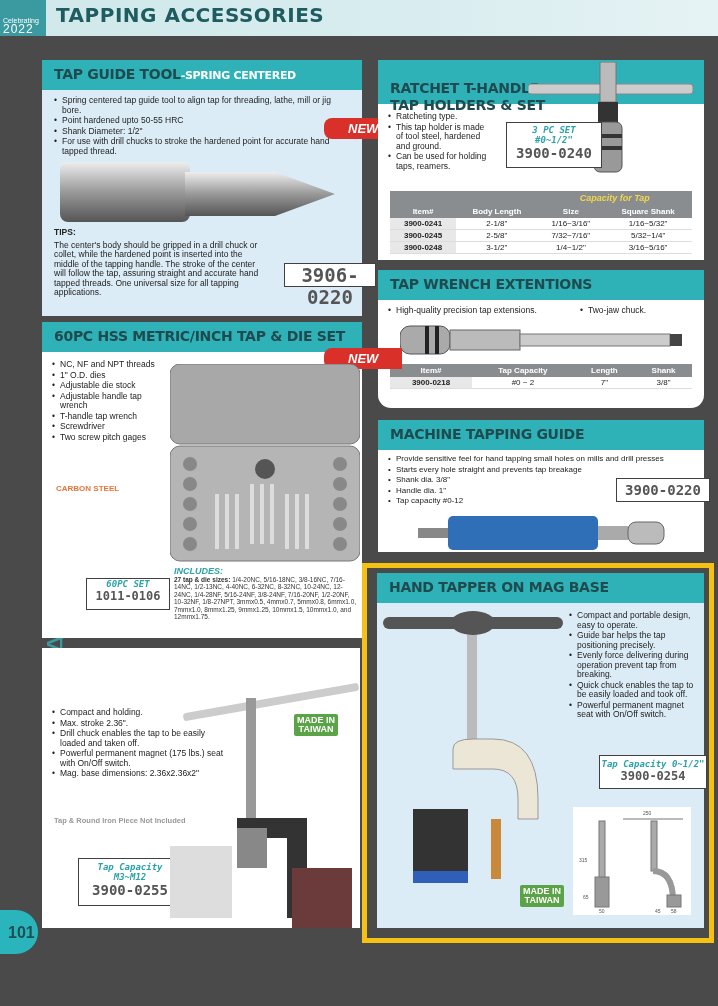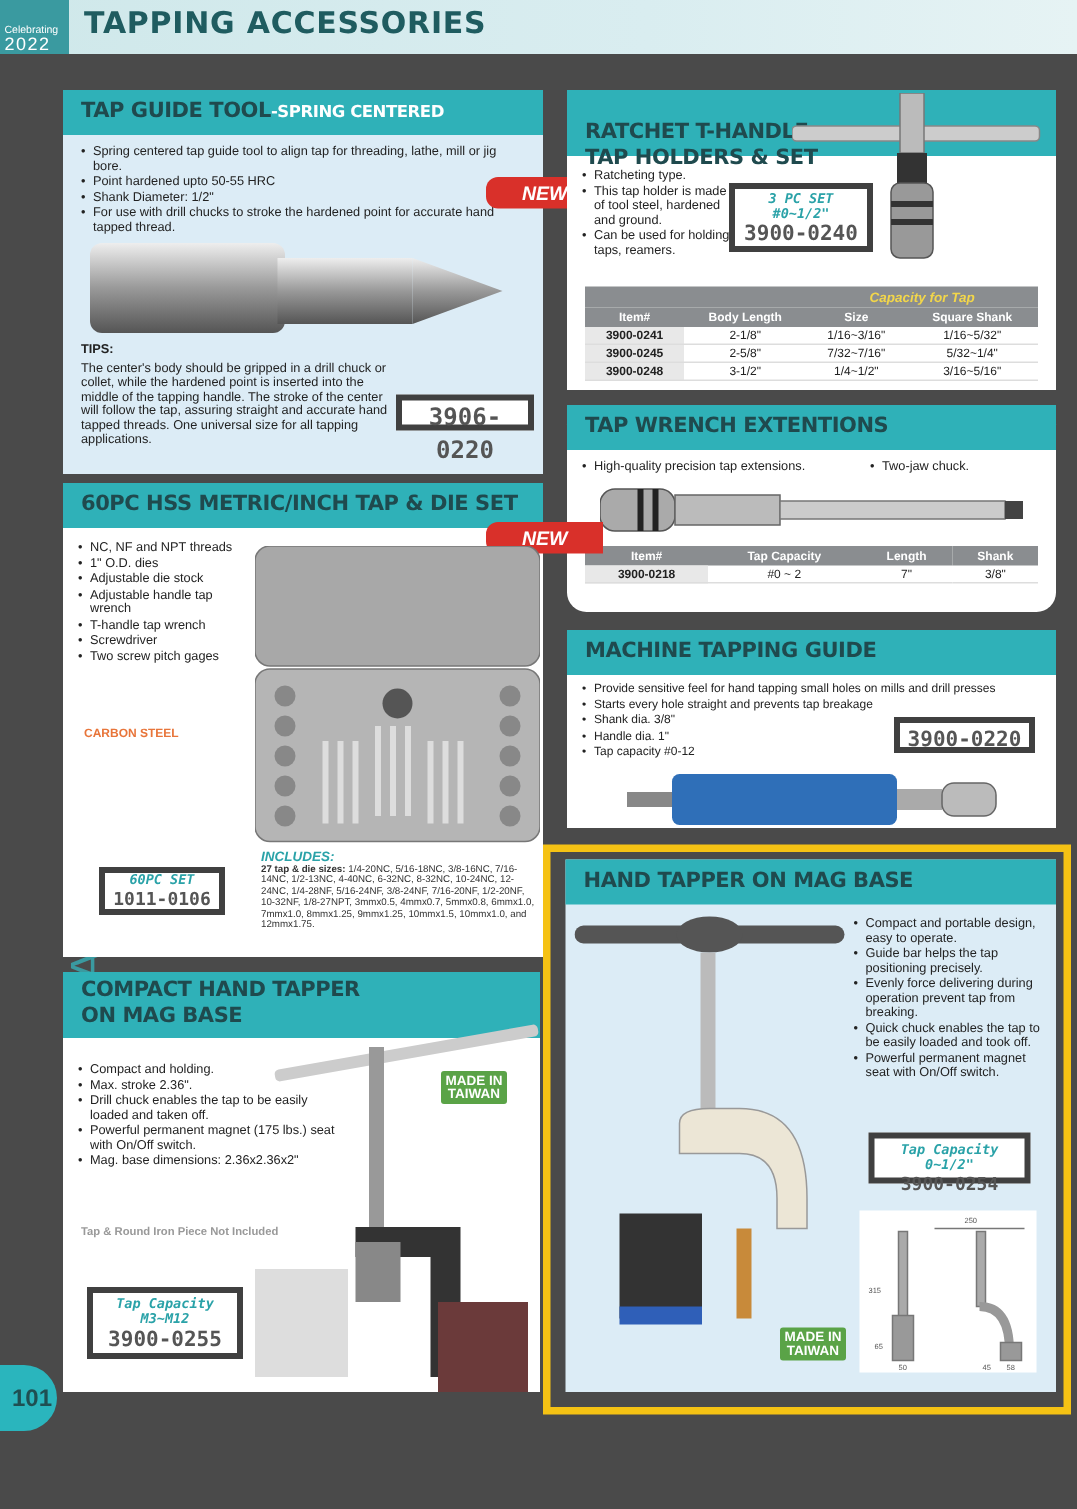--- a/index.html
+++ b/index.html
@@ -12,21 +12,21 @@
   .side-text { position: absolute; left: 4px; top: 440px; width: 40px; height: 460px; }
   .side-text span { position: absolute; left: 36px; top: 430px; transform: rotate(-90deg); transform-origin: 0 0; font-size: 32px; color: #3a9aa0; white-space: nowrap; letter-spacing: 1px; font-weight: 300; }
   .page-num { position: absolute; left: 0; top: 910px; width: 38px; height: 44px; background: #2ab5bd; border-radius: 0 22px 22px 0; color: #1f4f52; font-weight: bold; font-size: 16px; padding: 14px 0 0 8px; }
   .panel { position: absolute; background: #ffffff; }
   .panel.blue { background: #dcecf6; }
   .ptitle { background: #2fb1b8; height: 30px; padding: 6px 0 0 12px; font-family: "DejaVu Sans", sans-serif; font-weight: bold; font-size: 14px; color: #1f4a4e; letter-spacing: -0.3px; }
   .ptitle .sub { color: #fff; font-size: 11px; }
   ul.b { list-style: none; font-size: 8.5px; line-height: 9.5px; color: #222; }
   ul.b li { padding-left: 10px; position: relative; margin-bottom: 1px; }
   ul.b li:before { content: "•"; position: absolute; left: 2px; }
-  .code { position: absolute; background: #fff; border: 4px solid #404040; font-family: "DejaVu Sans Mono", monospace; font-weight: bold; color: #555; text-align: center; }
+  .code { position: absolute; background: #fff; border: 1px solid #404040; font-family: "DejaVu Sans Mono", monospace; font-weight: bold; color: #555; text-align: center; margin-left: 20px; }
   .cap { color: #2aa2a8; font-style: italic; font-weight: bold; font-size: 9px; display: block; }
   .new { position: absolute; background: #d9302a; color: #fff; font-style: italic; font-weight: bold; font-size: 13px; padding: 3px 24px; border-radius: 8px 0 0 8px; }
   table.t { position: absolute; border-collapse: collapse; font-size: 8px; color: #222; }
   table.t th { background: #8a8d90; color: #fff; font-weight: bold; padding: 2px 4px; }
   table.t td { padding: 1px 4px; text-align: center; border-bottom: 1px solid #ddd; }
   table.t td:first-child { background: #e8e8e8; font-weight: bold; }
   .img { position: absolute; }
   .taiwan { position: absolute; background: #5aa347; color: #fff; font-weight: bold; font-size: 9px; text-align: center; line-height: 9px; padding: 2px 3px; border-radius: 2px; }
   .highlight { position: absolute; left: 362px; top: 563px; width: 352px; height: 380px; border: 5px solid #f5c214; background: #4a4a4a; }
 </style>
@@ -64,21 +64,21 @@
         </linearGradient>
       </defs>
     <rect x="0" y="2" width="130" height="60" rx="8" fill="url(#g1)"></rect>
     <rect x="125" y="12" width="90" height="44" fill="url(#g1)"></rect>
     <polygon points="215,12 275,34 215,56" fill="url(#g1)"></polygon>
   </svg>
   <div style="position:absolute;left:12px;top:168px;width:205px;font-size:8.5px;line-height:9.5px;color:#222;">
     <div style="font-weight:bold;margin-bottom:3px;">TIPS:</div>
     <div>The center's body should be gripped in a drill chuck or collet, while the hardened point is inserted into the middle of the tapping handle. The stroke of the center will follow the tap, assuring straight and accurate hand tapped threads. One universal size for all tapping applications.</div>
   </div>
-  <div class="code" style="left:222px;top:203px;width:92px;height:24px;font-size:16px;line-height:22px;">3906-0220</div>
+  <div class="code" style="left:222px;top:203px;width:92px;height:24px;font-size:19px;line-height:22px;">3906-0220</div>
 </div>
 
 <div class="panel" style="left:378px;top:60px;width:326px;height:200px;">
   <div class="ptitle" style="height:44px;padding-top:20px;line-height:17px;width:100%;">
     <div>RATCHET T-HANDLE</div>
     <div>TAP HOLDERS &amp; SET</div>
   </div>
   <svg class="img" style="left:150px;top:2px;" width="170" height="120">
     <rect x="0" y="22" width="165" height="10" rx="3" fill="#ccc" stroke="#888"></rect>
     <rect x="72" y="0" width="16" height="40" fill="#bbb" stroke="#777"></rect>
@@ -230,24 +230,20 @@
     <span>1011-0106</span>
   </div>
   <div style="position:absolute;left:132px;top:246px;width:185px;font-size:6.5px;line-height:7.5px;color:#333;">
     <div class="cap">INCLUDES:</div>
     <b>27 tap &amp; die sizes:</b>
     <span>1/4-20NC, 5/16-18NC, 3/8-16NC, 7/16-14NC, 1/2-13NC, 4-40NC, 6-32NC, 8-32NC, 10-24NC, 12-24NC, 1/4-28NF, 5/16-24NF, 3/8-24NF, 7/16-20NF, 1/2-20NF, 10-32NF, 1/8-27NPT, 3mmx0.5, 4mmx0.7, 5mmx0.8, 6mmx1.0, 7mmx1.0, 8mmx1.25, 9mmx1.25, 10mmx1.5, 10mmx1.0, and 12mmx1.75.</span>
   </div>
 </div>
 
 <div class="panel" style="left:42px;top:648px;width:318px;height:280px;">
-  <div class="ptitle" style="height:44px;padding-top:4px;line-height:17px;">
-    <div>COMPACT HAND TAPPER</div>
-    <div>ON MAG BASE</div>
-  </div>
   <svg class="img" style="left:140px;top:10px;" width="178" height="270">
     <rect x="0" y="40" width="178" height="8" rx="3" fill="#ccc" transform="rotate(-10 89 44)"></rect>
     <rect x="64" y="40" width="10" height="120" fill="#999"></rect>
     <path d="M55 160 h70 v100 h-20 v-80 h-50z" fill="#333"></path>
     <rect x="55" y="170" width="30" height="40" fill="#888"></rect>
     <rect x="110" y="210" width="60" height="60" fill="#6b3a3a"></rect>
   </svg>
   <div class="taiwan" style="left:252px;top:66px;">
       <div>MADE IN</div>
       <div>TAIWAN</div>

